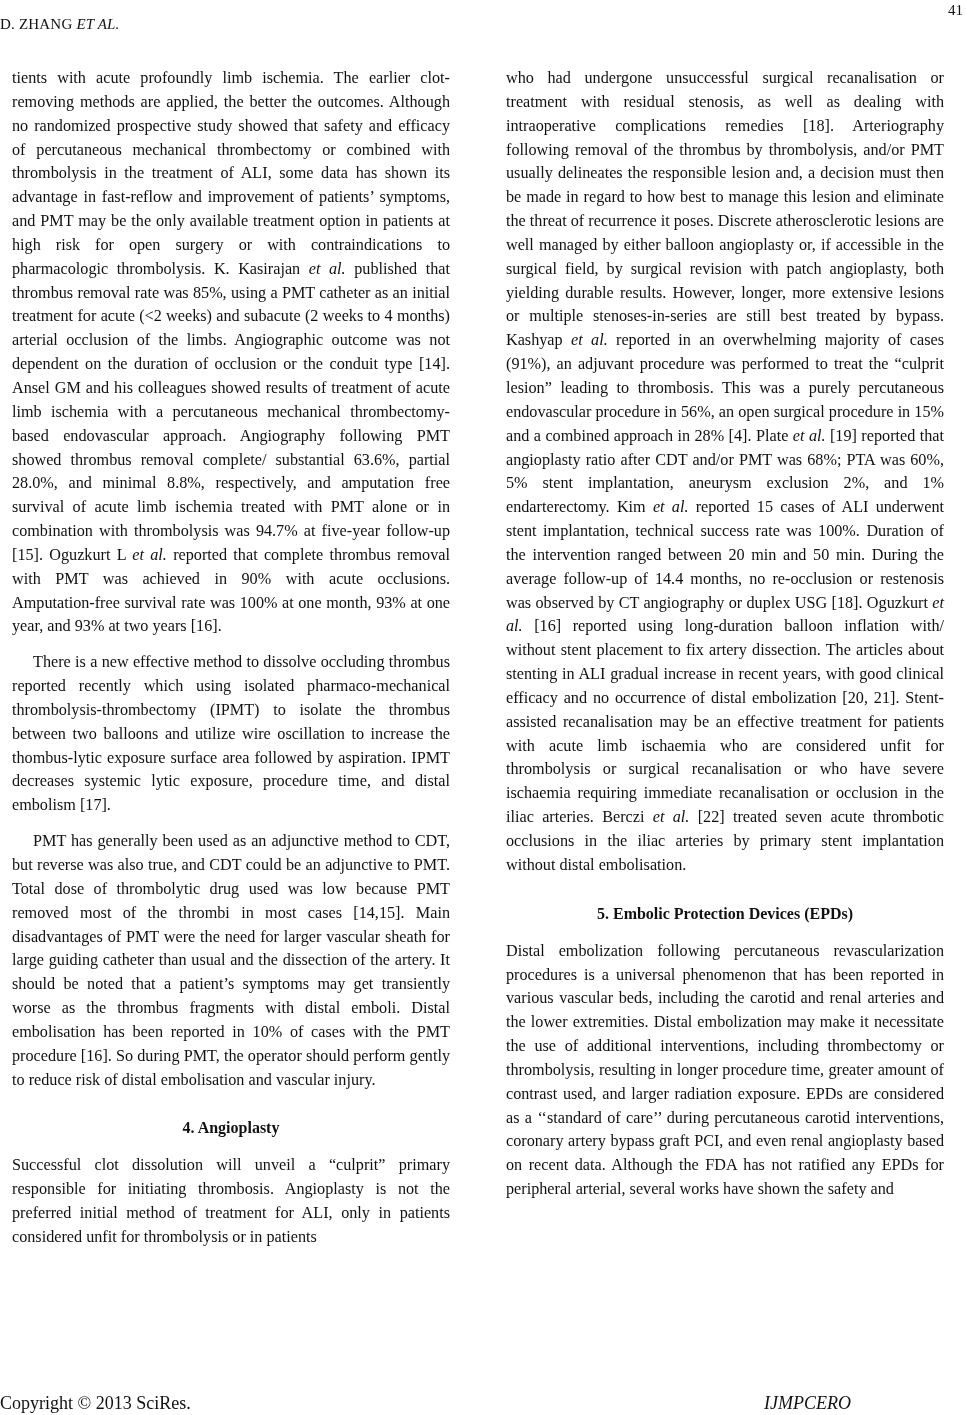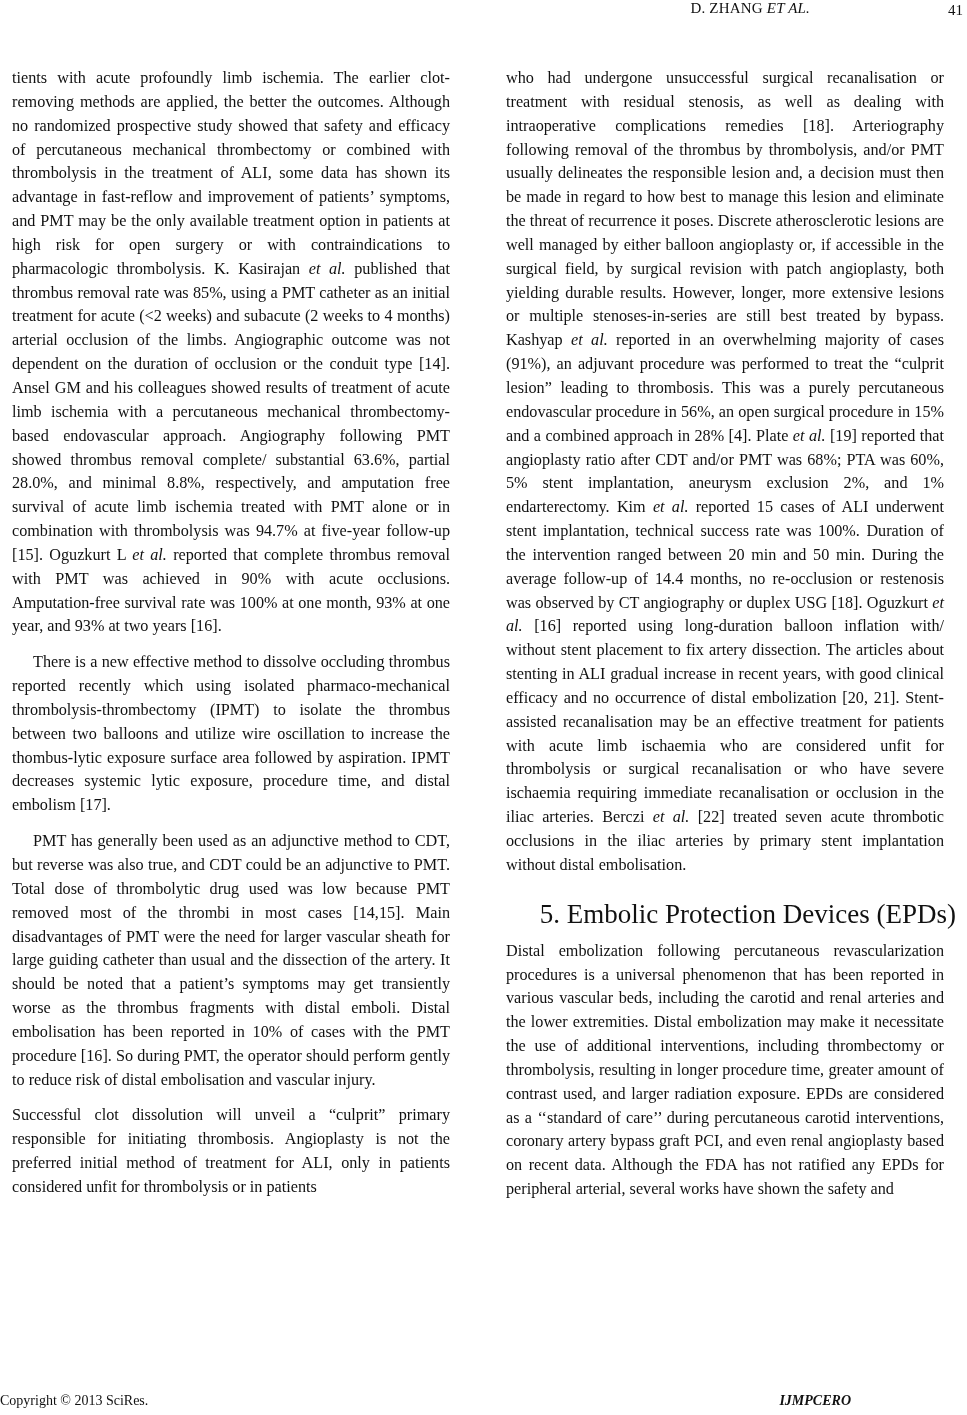--- a/index.html
+++ b/index.html
@@ -4,63 +4,64 @@
 <style>
   html, body { margin: 0; padding: 0; background: #ffffff; }
   body {
     width: 967px; height: 1415px; position: relative; overflow: hidden;
     font-family: "Liberation Serif", "DejaVu Serif", serif; color: #111111;
   }
   .header {
     position: absolute; top: 0; left: 0; width: 967px; height: 24px;
   }
   .header .running {
-    position: absolute; top: 0; left: 0; width: 810px; text-align: right;
+    position: absolute; top: 16px; left: 0; width: 810px; text-align: left;
     font-size: 15px; letter-spacing: 0.2px;
   }
   .header .running .ital { font-style: italic; }
   .header .pagenum {
     position: absolute; top: 2px; right: 4px; font-size: 15px; text-align: center;
   }
   .col {
     position: absolute; top: 55px; width: 462px;
     font-size: 16.2px; line-height: 23.85px; text-align: justify;
     hyphens: none;
   }
   .col.left { left: 0; }
   .col.right { left: 494px; }
   .col p { margin: 12px; }
   .col p.indent { text-indent: 21px; }
   .col em { font-style: italic; }
   .heading {
-    font-weight: normal; font-size: 27px; line-height: 24px;
-    margin: 24px 0 14px 0; text-align: right;
+    font-weight: bold; font-size: 16px; line-height: 24px;
+    margin: 24px 0 14px 0; text-align: center;
   }
   .footer {
     position: absolute; top: 1393px; left: 0; width: 853px; height: 20px;
-    font-size: 14px;
+    font-size: 18px;
   }
   .footer .copy { position: absolute; left: 0; top: 0; }
-  .footer .journal { position: absolute; right: 2px; top: 0; font-weight: bold; font-style: italic; }
+  .footer .journal { position: absolute; right: 2px; top: 0; font-weight: normal; font-style: italic; }
 </style>
 </head>
 <body>
 
 <div class="header">
   <div class="running">
     <span>D. ZHANG</span>
     <span class="ital">ET AL.</span>
   </div>
   <div class="pagenum">41</div>
 </div>
 
 <div class="col left">
   <p><span>tients with acute profoundly limb ischemia. The earlier clot-removing methods are applied, the better the outcomes. Although no randomized prospective study showed that safety and efficacy of percutaneous mechanical thrombectomy or combined with thrombolysis in the treatment of ALI, some data has shown its advantage in fast-reflow and improvement of patients’ symptoms, and PMT may be the only available treatment option in patients at high risk for open surgery or with contraindications to pharmacologic thrombolysis. K. Kasirajan </span><em>et al.</em><span> published that thrombus removal rate was 85%, using a PMT catheter as an initial treatment for acute (&lt;2 weeks) and subacute (2 weeks to 4 months) arterial occlusion of the limbs. Angiographic outcome was not dependent on the duration of occlusion or the conduit type [14]. Ansel GM and his colleagues showed results of treatment of acute limb ischemia with a percutaneous mechanical thrombectomy-based endovascular approach. Angiography following PMT showed thrombus removal complete/ substantial 63.6%, partial 28.0%, and minimal 8.8%, respectively, and amputation free survival of acute limb ischemia treated with PMT alone or in combination with thrombolysis was 94.7% at five-year follow-up [15]. Oguzkurt L </span><em>et al.</em><span> reported that complete thrombus removal with PMT was achieved in 90% with acute occlusions. Amputation-free survival rate was 100% at one month, 93% at one year, and 93% at two years [16].</span></p>
   <p class="indent">There is a new effective method to dissolve occluding thrombus reported recently which using isolated pharmaco-mechanical thrombolysis-thrombectomy (IPMT) to isolate the thrombus between two balloons and utilize wire oscillation to increase the thombus-lytic exposure surface area followed by aspiration. IPMT decreases systemic lytic exposure, procedure time, and distal embolism [17].</p>
   <p class="indent">PMT has generally been used as an adjunctive method to CDT, but reverse was also true, and CDT could be an adjunctive to PMT. Total dose of thrombolytic drug used was low because PMT removed most of the thrombi in most cases [14,15]. Main disadvantages of PMT were the need for larger vascular sheath for large guiding catheter than usual and the dissection of the artery. It should be noted that a patient’s symptoms may get transiently worse as the thrombus fragments with distal emboli. Distal embolisation has been reported in 10% of cases with the PMT procedure [16]. So during PMT, the operator should perform gently to reduce risk of distal embolisation and vascular injury.</p>
+  <div class="heading">4. Angioplasty</div>
   <p>Successful clot dissolution will unveil a “culprit” primary responsible for initiating thrombosis. Angioplasty is not the preferred initial method of treatment for ALI, only in patients considered unfit for thrombolysis or in patients</p>
 </div>
 
 <div class="col right">
   <p><span>who had undergone unsuccessful surgical recanalisation or treatment with residual stenosis, as well as dealing with intraoperative complications remedies [18]. Arteriography following removal of the thrombus by thrombolysis, and/or PMT usually delineates the responsible lesion and, a decision must then be made in regard to how best to manage this lesion and eliminate the threat of recurrence it poses. Discrete atherosclerotic lesions are well managed by either balloon angioplasty or, if accessible in the surgical field, by surgical revision with patch angioplasty, both yielding durable results. However, longer, more extensive lesions or multiple stenoses-in-series are still best treated by bypass. Kashyap </span><em>et al.</em><span> reported in an overwhelming majority of cases (91%), an adjuvant procedure was performed to treat the “culprit lesion” leading to thrombosis. This was a purely percutaneous endovascular procedure in 56%, an open surgical procedure in 15% and a combined approach in 28% [4]. Plate </span><em>et al.</em><span> [19] reported that angioplasty ratio after CDT and/or PMT was 68%; PTA was 60%, 5% stent implantation, aneurysm exclusion 2%, and 1% endarterectomy. Kim </span><em>et al.</em><span> reported 15 cases of ALI underwent stent implantation, technical success rate was 100%. Duration of the intervention ranged between 20 min and 50 min. During the average follow-up of 14.4 months, no re-occlusion or restenosis was observed by CT angiography or duplex USG [18]. Oguzkurt </span><em>et al.</em><span> [16] reported using long-duration balloon inflation with/ without stent placement to fix artery dissection. The articles about stenting in ALI gradual increase in recent years, with good clinical efficacy and no occurrence of distal embolization [20, 21]. Stent-assisted recanalisation may be an effective treatment for patients with acute limb ischaemia who are considered unfit for thrombolysis or surgical recanalisation or who have severe ischaemia requiring immediate recanalisation or occlusion in the iliac arteries. Berczi </span><em>et al.</em><span> [22] treated seven acute thrombotic occlusions in the iliac arteries by primary stent implantation without distal embolisation.</span></p>
   <div class="heading">5. Embolic Protection Devices (EPDs)</div>
   <p>Distal embolization following percutaneous revascularization procedures is a universal phenomenon that has been reported in various vascular beds, including the carotid and renal arteries and the lower extremities. Distal embolization may make it necessitate the use of additional interventions, including thrombectomy or thrombolysis, resulting in longer procedure time, greater amount of contrast used, and larger radiation exposure. EPDs are considered as a ‘‘standard of care’’ during percutaneous carotid interventions, coronary artery bypass graft PCI, and even renal angioplasty based on recent data. Although the FDA has not ratified any EPDs for peripheral arterial, several works have shown the safety and</p>
 </div>
 
 <div class="footer">

